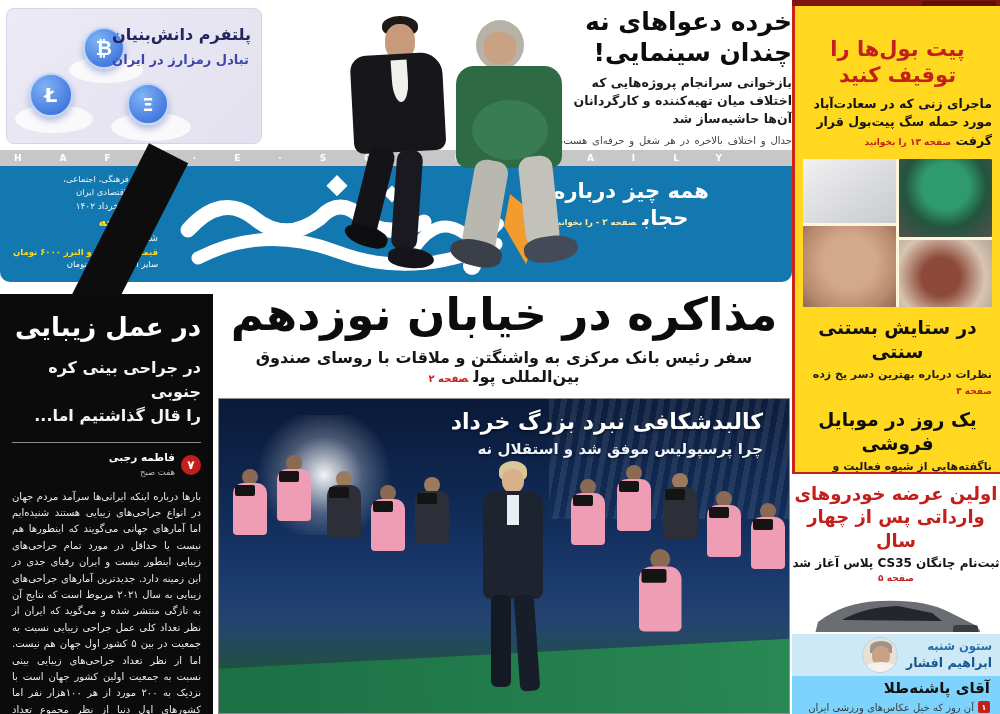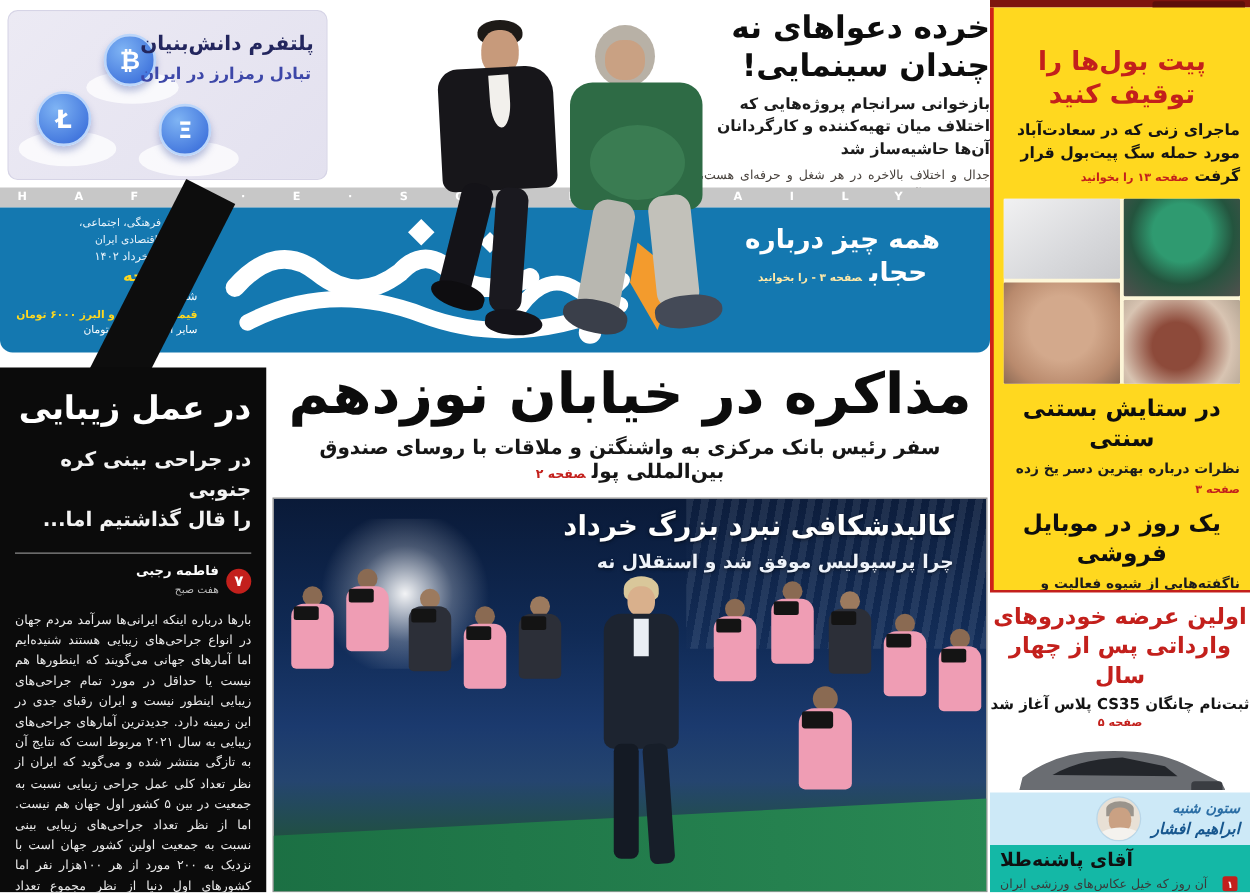--- a/index.html
+++ b/index.html
@@ -59,21 +59,21 @@
   .masthead { position:absolute; left:0; top:166px; width:792px; height:116px; background:#1478b0; border-radius:0 0 10px 10px; }
   .mh-info { position:absolute; left:8px; top:7px; width:150px; direction:rtl; text-align:right; color:#eaf4fb; }
   .mh-info .i { font-size:8.5px; line-height:1.5; }
   .mh-date { font-size:9px; margin-top:2px; }
   .mh-pages { font-size:13px; font-weight:900; color:#ffd81f; margin-top:3px; }
   .mh-issue { font-size:9.5px; margin-top:3px; }
   .mh-price1 { font-size:8.5px; font-weight:800; color:#ffd81f; margin-top:4px; }
   .mh-price2 { font-size:8.5px; color:#fff; margin-top:2px; }
   .mh-logo { position:absolute; left:180px; top:0; width:380px; height:116px; overflow:hidden; }
   .ribbon { position:absolute; left:108px; top:-22px; width:44px; height:170px; background:#0d0d0d; transform:rotate(27deg); }
-  .mh-promo { position:absolute; right:8px; top:12px; width:220px; direction:rtl; text-align:center; color:#ffffff; }
+  .mh-promo { position:absolute; right:19px; top:12px; width:220px; direction:rtl; text-align:left; color:#ffffff; }
   .mh-promo .pl { font-size:21px; font-weight:900; line-height:1.3; }
   .mh-promo .pref { font-size:8.5px; font-weight:700; color:#ffe9a8; margin-right:6px; }
 
   
   .leftcol { position:absolute; left:0; top:294px; width:213px; height:420px; background:#0b0b0b;
              color:#fff; padding:16px 12px 10px 12px; direction:rtl; text-align:right; overflow:hidden; }
   .lc-h { font-size:26px; font-weight:900; line-height:1.32; color:#ffffff; }
   .lc-h.yellow { color:#ffd81f; }
   .lc-sub { font-size:16px; font-weight:800; line-height:1.5; margin-top:12px; color:#f3f3f3; }
   .lc-divider { border-top:1px solid #8a8a8a; margin:14px 0 8px 0; }
@@ -136,28 +136,28 @@
   .r-item { margin-top:9px; }
   .r-item .t { font-size:18.5px; font-weight:900; color:#0e0e0e; text-align:center; line-height:1.3; }
   .r-item .s { font-size:11px; font-weight:800; color:#1c1c1c; text-align:right; margin-top:3px; line-height:1.45; }
   .r-ref { font-size:9px; font-weight:800; color:#c3201c; }
   .r-car { position:absolute; left:0; top:472px; width:208px; height:160px; background:#fff; border-top:2px solid #c3201c;
            direction:rtl; text-align:center; padding-top:8px; }
   .car-t { font-size:18px; font-weight:900; color:#c3201c; line-height:1.3; }
   .car-s { font-size:12px; font-weight:800; color:#141414; margin-top:4px; }
   .car-img { margin-top:2px; }
   .r-colstrip { position:absolute; left:0; top:632px; width:208px; height:44px; background:#cde9f7; border-top:2px solid #ffffff;
-                direction:rtl; display:flex; align-items:center; justify-content:flex-start; gap:8px; padding:0 8px;font-style:italic; }
+                direction:rtl; display:flex; align-items:center; justify-content:flex-start; gap:8px; padding:0 8px; }
   .portrait { width:36px; height:36px; border-radius:50%; background:#e8e0d5; position:relative; overflow:hidden; flex:0 0 auto; border:1px solid #b9d6e8; }
   .portrait .p-hair { position:absolute; left:7px; top:3px; width:22px; height:12px; background:#9a948c; border-radius:50% 50% 0 0; }
   .portrait .p-face { position:absolute; left:9px; top:8px; width:18px; height:20px; background:#caa183; border-radius:45%; }
   .portrait .p-body { position:absolute; left:2px; top:24px; width:32px; height:14px; background:#f4f2ee; border-radius:50% 50% 0 0; }
   .strip-label { font-size:11.5px; color:#2b6ea5; font-weight:700; line-height:1.4; text-align:right; }
   .strip-author { font-size:12.5px; color:#17578f; font-weight:900; }
-  .r-article { position:absolute; left:0; top:676px; width:208px; height:38px; background:#14b8a6; direction:rtl; text-align:left; padding:3px 10px 0 8px; overflow:hidden; }
+  .r-article { position:absolute; left:0; top:676px; width:208px; height:38px; background:#7dd3fc; direction:rtl; text-align:right; padding:3px 10px 0 8px; overflow:hidden; }
   .ra-title { font-size:15px; font-weight:900; color:#101010; }
   .ra-row { display:flex; align-items:flex-start; gap:4px; margin-top:3px; }
   .ra-badge { flex:0 0 auto; width:12px; height:12px; background:#c3201c; color:#fff; font-size:8px; font-weight:800;
               display:flex; align-items:center; justify-content:center; border-radius:2px; margin-top:1px; }
   .ra-body { font-size:10px; color:#3a3a3a; line-height:1.5; }
 </style>
 </head>
 <body>
 
 <div class="page">

